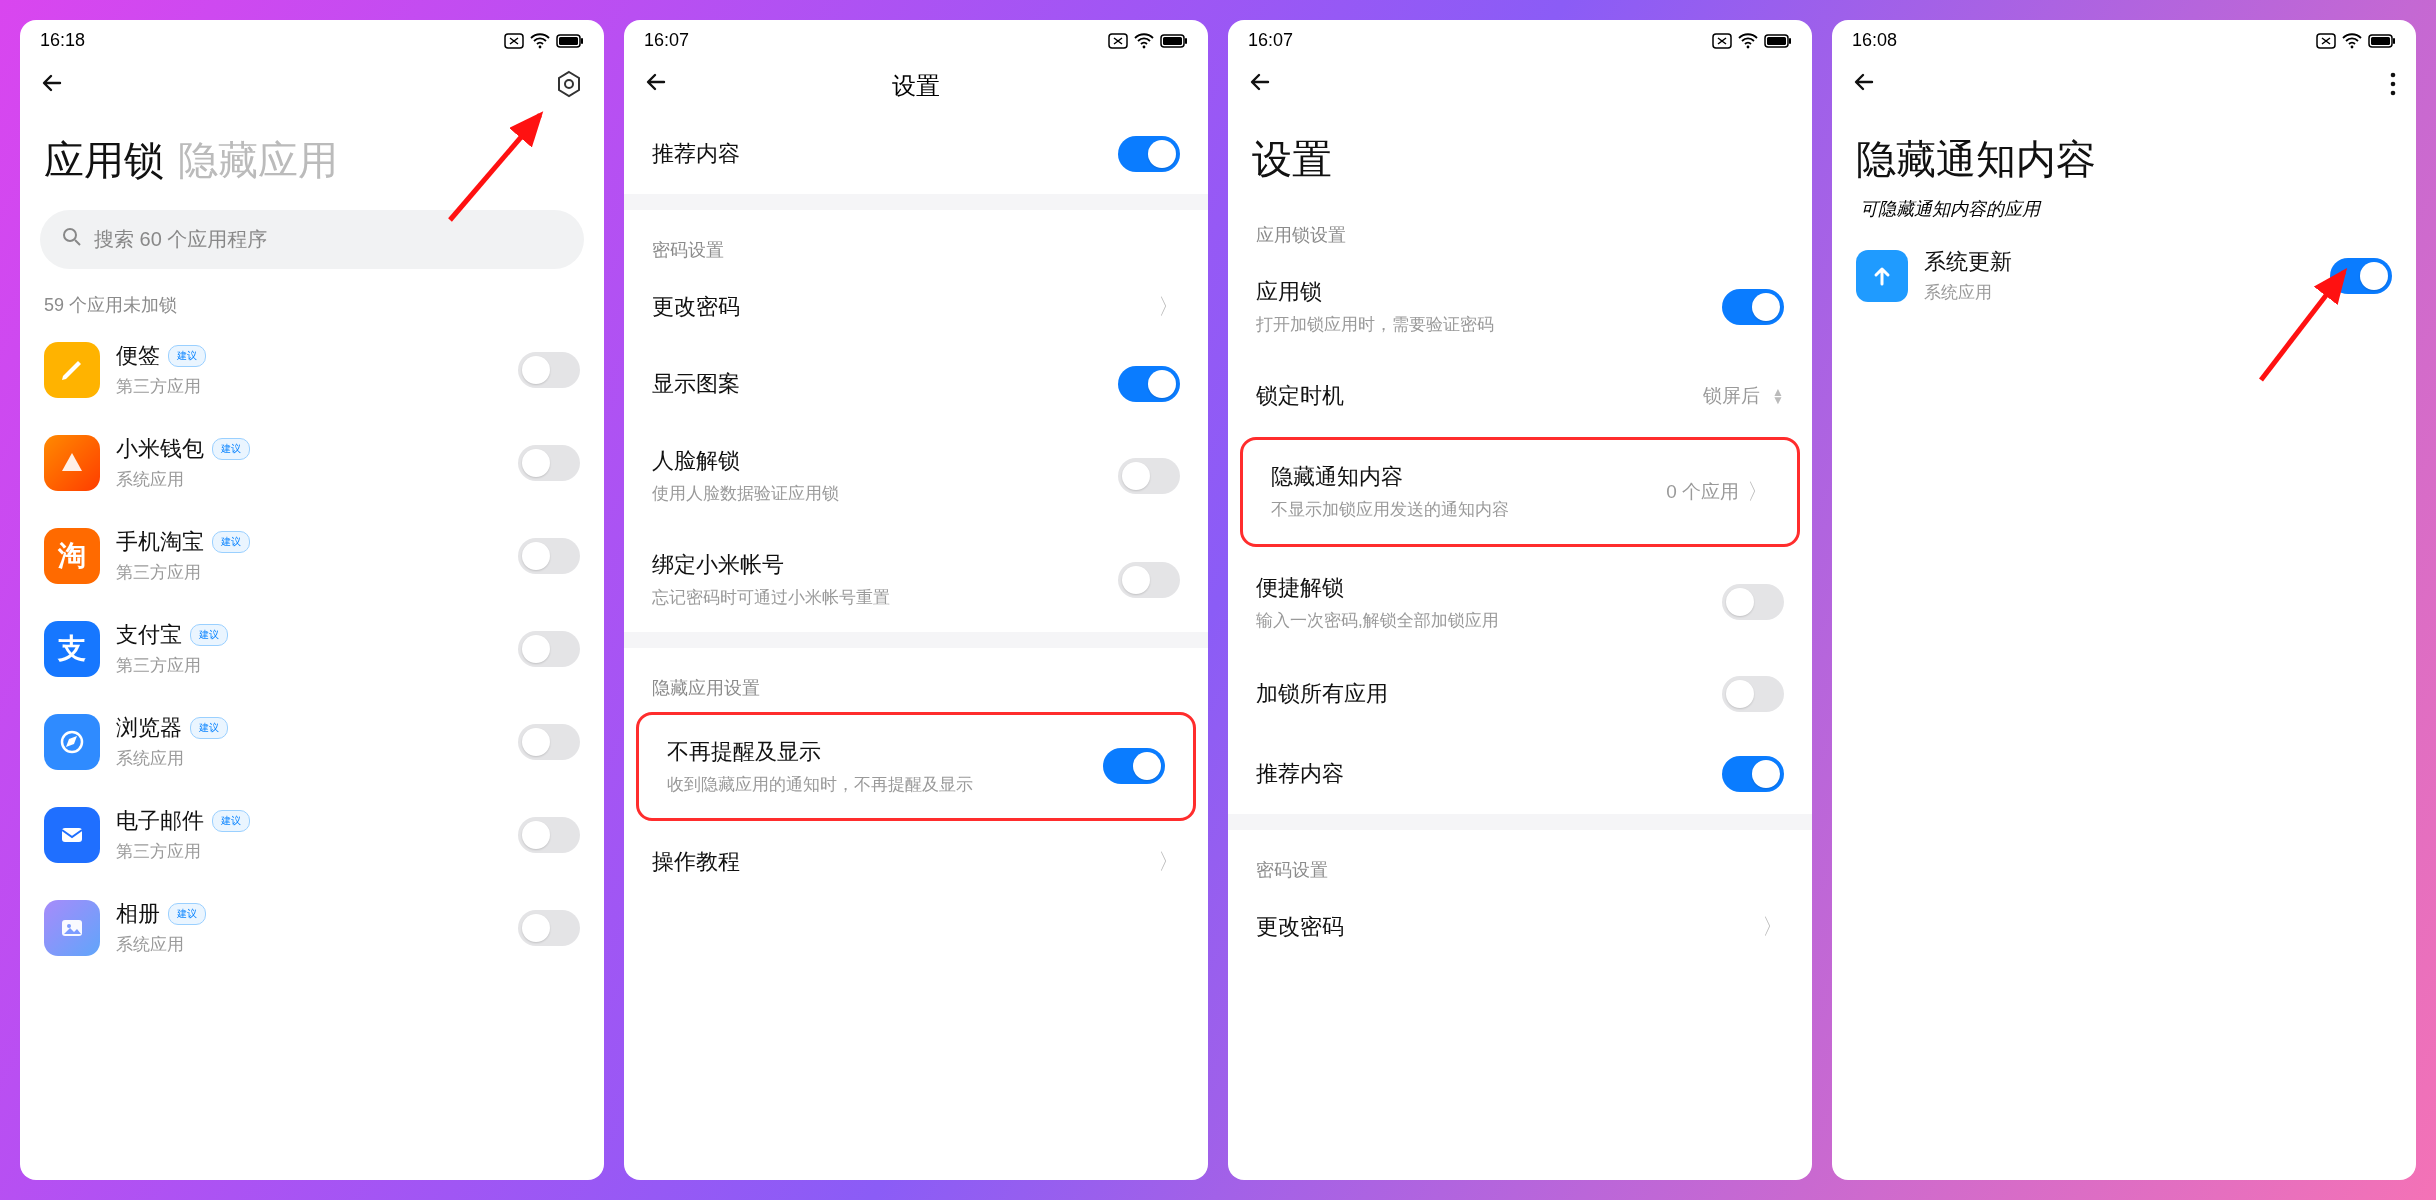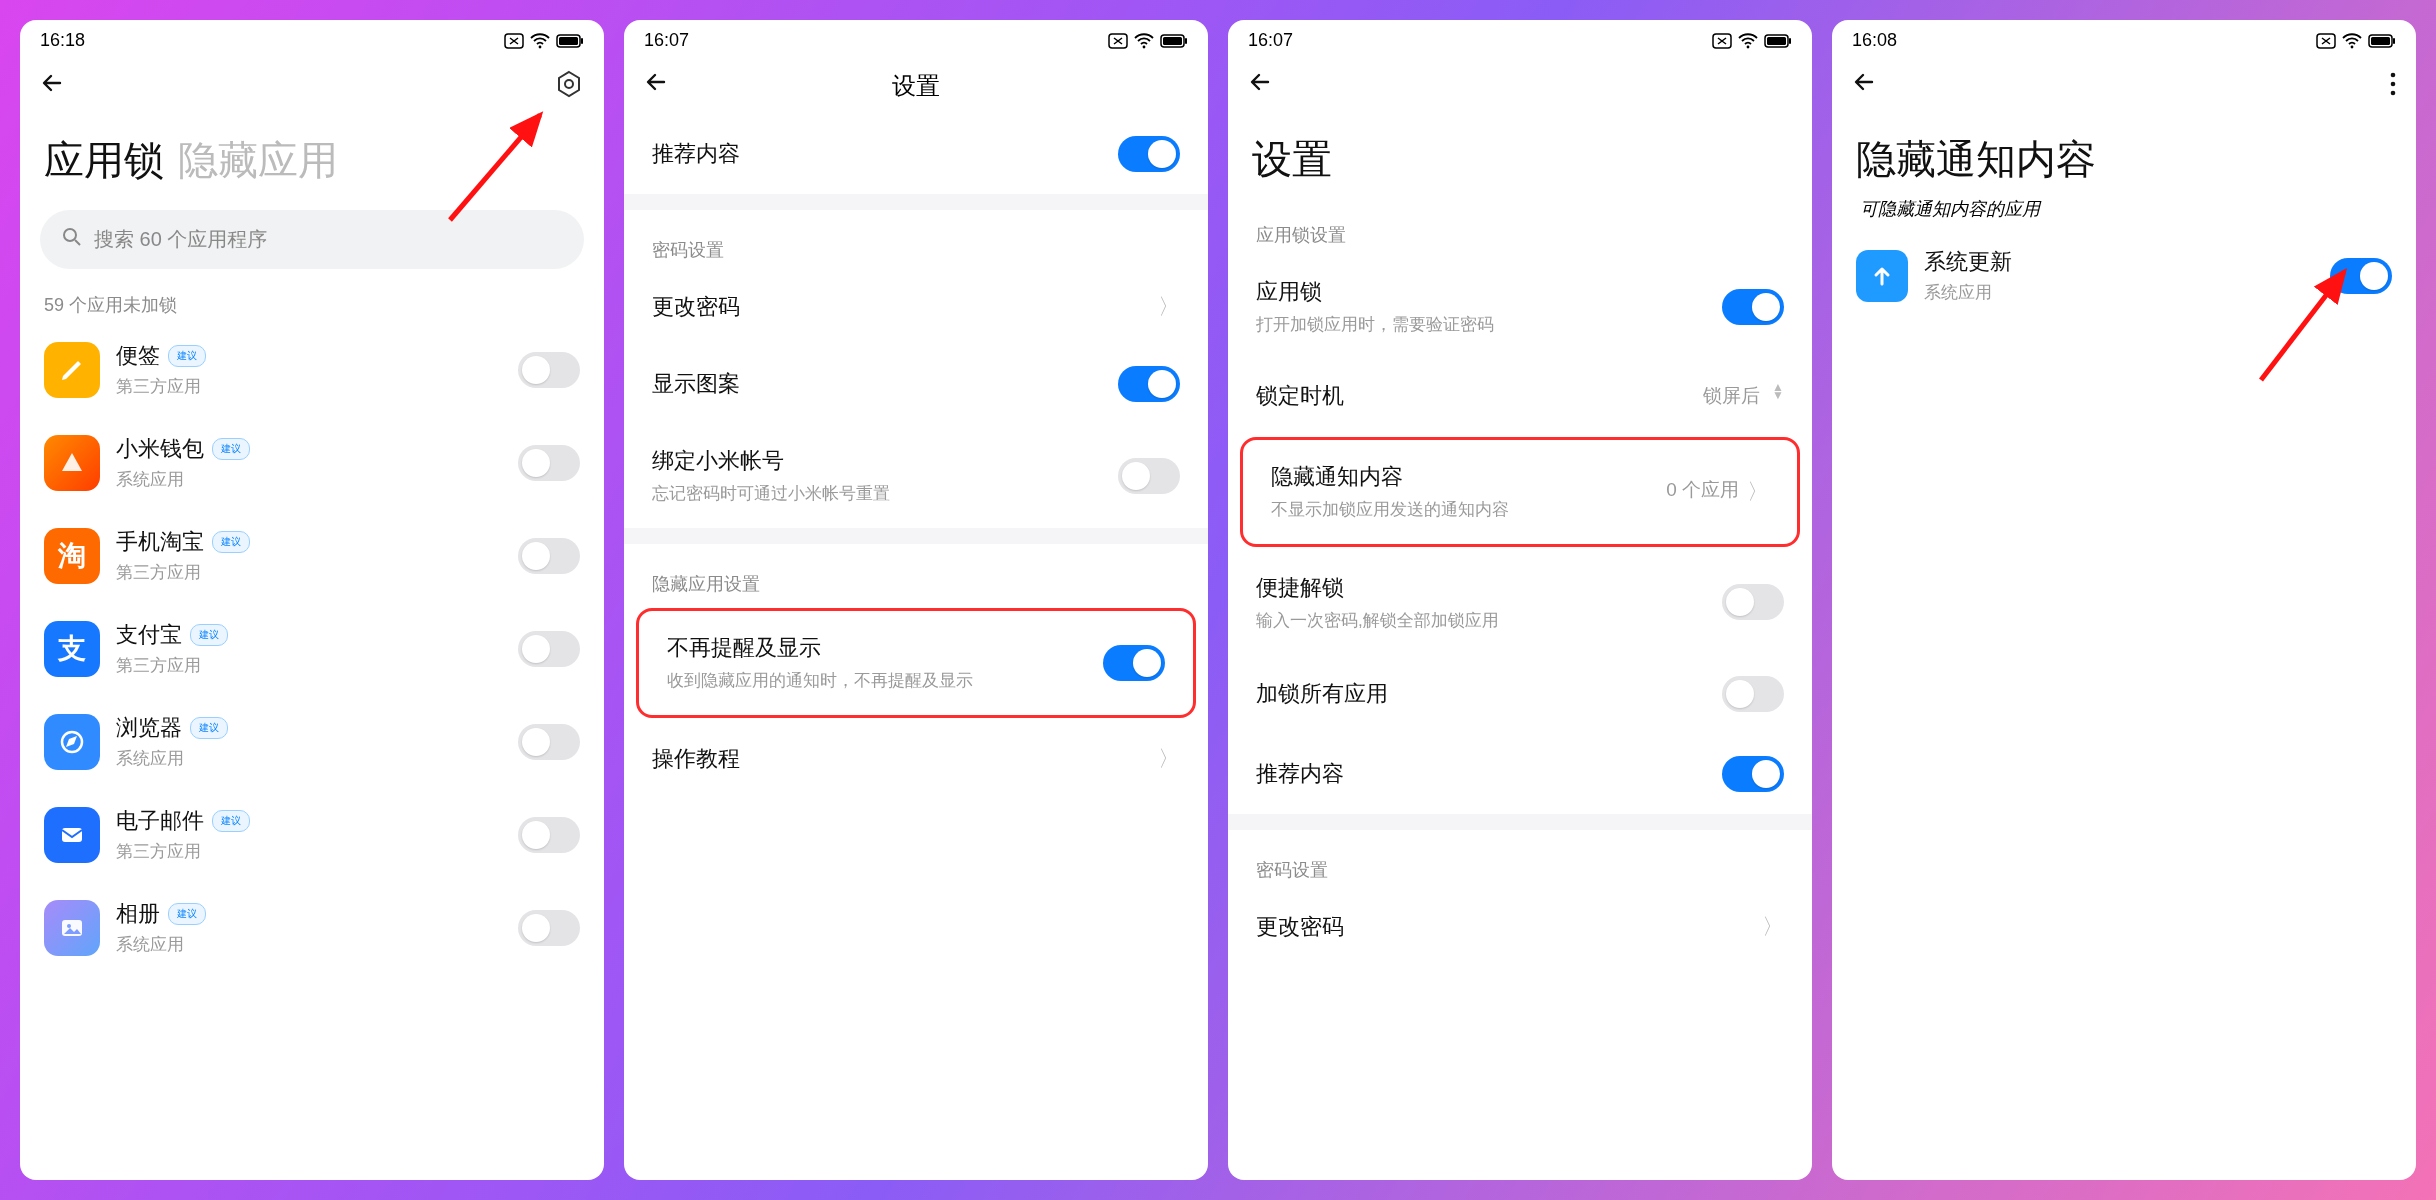--- a/index.html
+++ b/index.html
@@ -107,21 +107,21 @@
   .setting-row { display: flex; align-items: center; padding: 22px 28px; }
   .setting-text { flex: 1; padding-right: 14px; }
   .chevron { color: #bbb; font-size: 22px; }
   .value-text { color: #9a9a9a; font-size: 19px; margin-right: 8px; }
   .divider { height: 16px; background: #f5f5f7; }
   .highlight-box { border: 3px solid #ff2d2d; border-radius: 16px; margin: 4px 12px; }
   .arrow-red {
     position: absolute; width: 140px; height: 140px; pointer-events: none;
   }
   .subtitle-under-big { color:#000000; font-size:18px; padding: 2px 28px 12px; font-style: italic; }
-  .flex-right { display:flex; align-items:flex-start; }
+  .flex-right { display:flex; align-items:center; }
   .updown { display:inline-flex; flex-direction:column; line-height:8px; font-size:12px; color:#bbb; margin-left:4px;}
 </style>
 </head>
 <body>
 
 <div class="phone">
   <div class="status-bar">
     <span>16:18</span>
     <span class="status-right">
       <span class="ic">
@@ -324,20 +324,27 @@
     <div class="setting-text">
         <div class="setting-title">更改密码</div>
       </div>
     <span class="chevron">〉</span>
   </div>
   <div class="setting-row">
     <div class="setting-text">
         <div class="setting-title">显示图案</div>
       </div>
     <div class="toggle on"></div>
+  </div>
+  <div class="setting-row">
+    <div class="setting-text">
+        <div class="setting-title">人脸解锁</div>
+        <div class="setting-sub">使用人脸数据验证应用锁</div>
+      </div>
+    <div class="toggle"></div>
   </div>
   <div class="setting-row">
     <div class="setting-text">
         <div class="setting-title">绑定小米帐号</div>
         <div class="setting-sub">忘记密码时可通过小米帐号重置</div>
       </div>
     <div class="toggle"></div>
   </div>
   <div class="divider"></div>
   <div class="section-label">隐藏应用设置</div>

